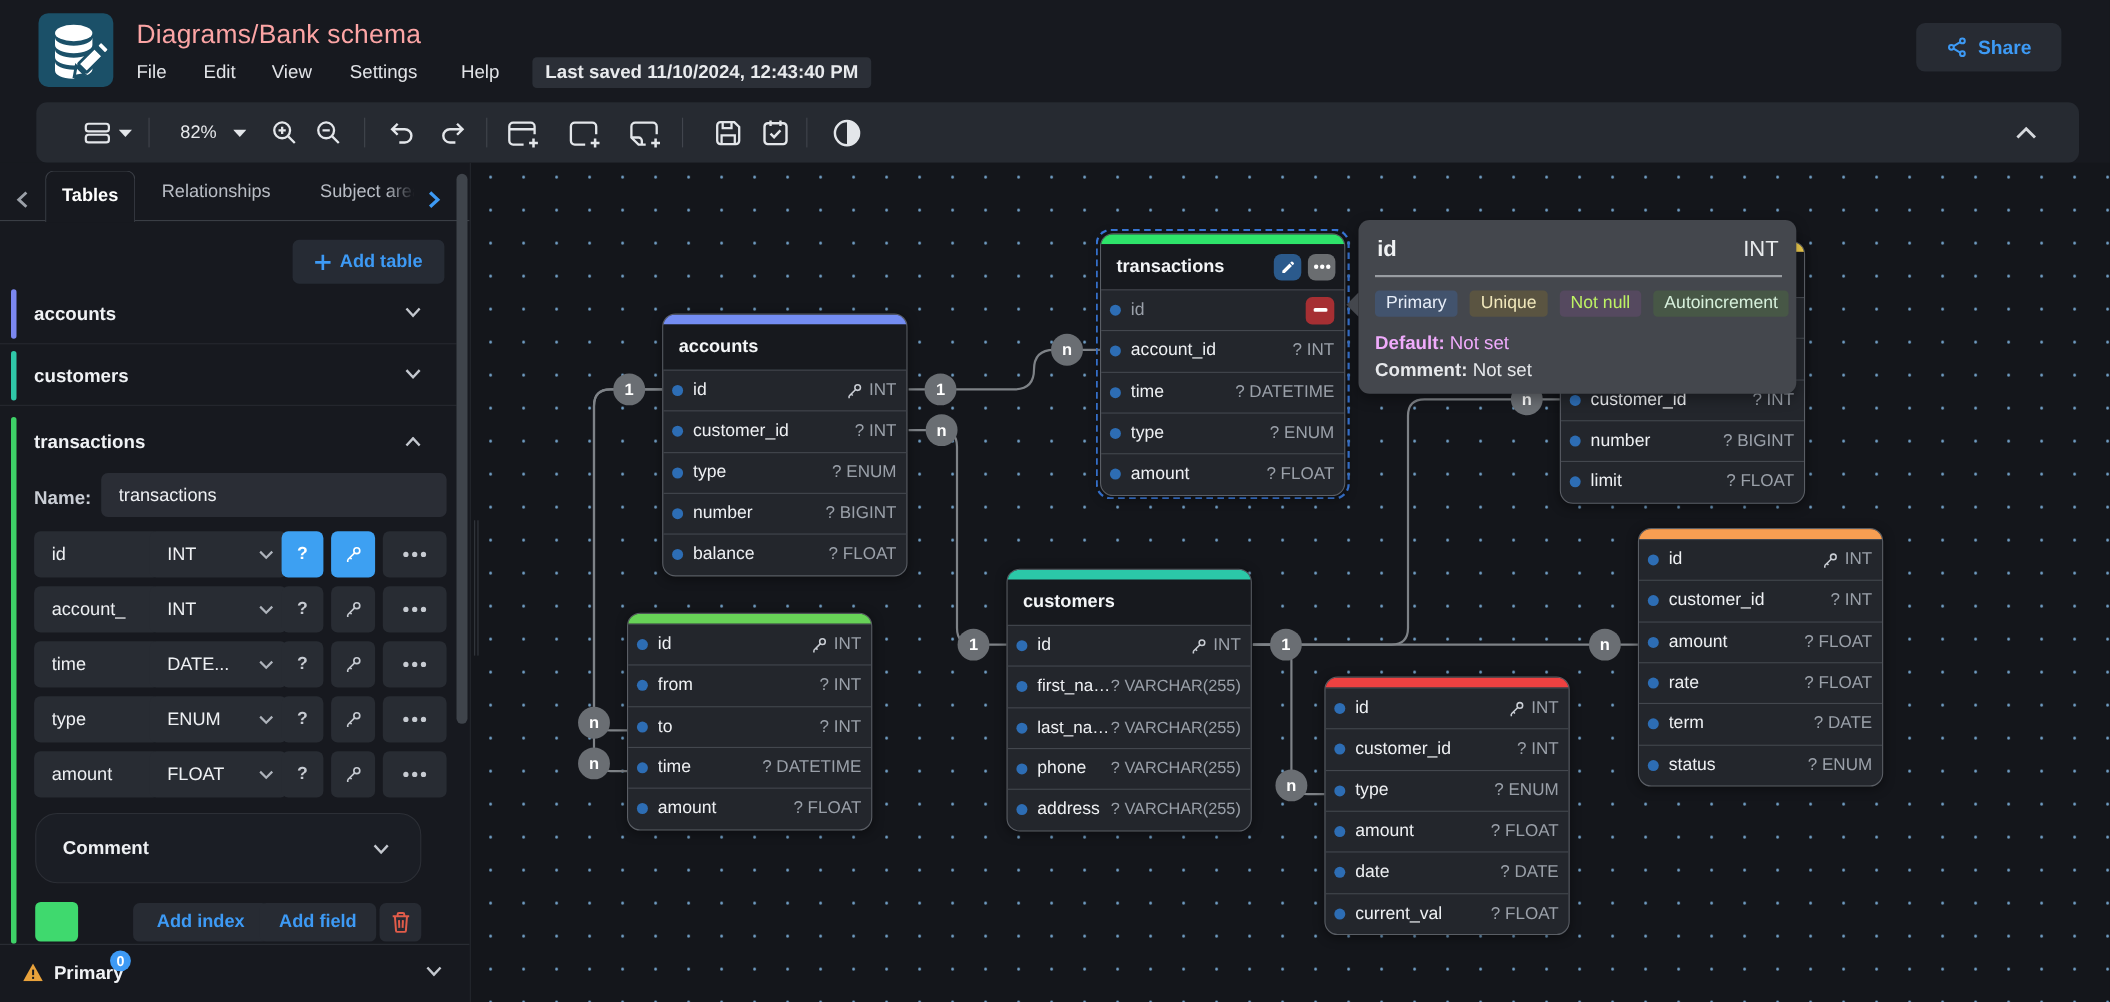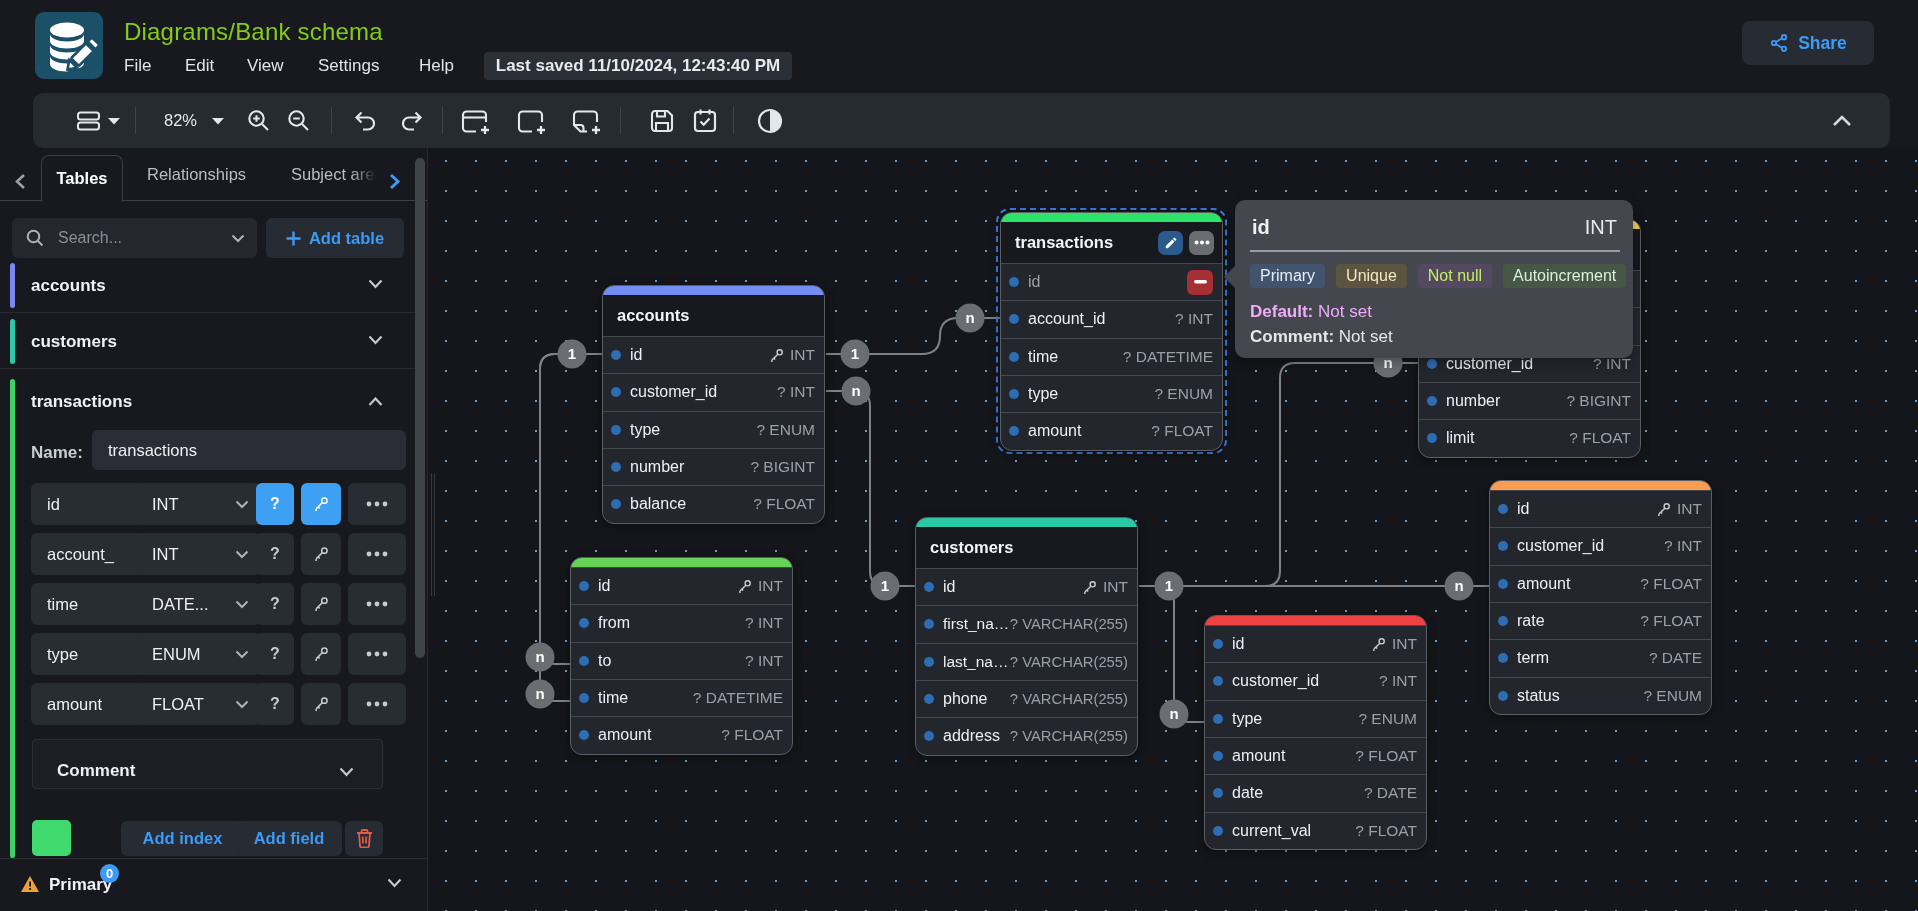--- a/index.html
+++ b/index.html
@@ -1,18 +1,18 @@
 <!DOCTYPE html>
 <html><head><meta charset="utf-8"><style>
 html,body{margin:0;padding:0;width:1918px;height:911px;overflow:hidden;background:#17191f;font-family:"Liberation Sans",sans-serif;}
 .abs{position:absolute}
 svg{display:block}
 
 #logo{left:35px;top:12px;width:68px;height:67px;border-radius:9px;background:#1b5068;}
-#title{left:124px;top:18px;font-size:24px;color:#84cc16;font-weight:500;letter-spacing:.2px}
+#title{left:124px;top:18px;font-size:24px;color:#fca5a5;font-weight:500;letter-spacing:.2px}
 .menu{top:56px;font-size:17px;color:#e2e4e8}
 #lastsaved{left:484px;top:52px;width:308px;height:28px;background:#2b2f37;border-radius:4px;color:#e8eaed;font-size:17px;font-weight:700;line-height:28px;text-align:center}
 #sharebtn{left:1742px;top:21px;width:132px;height:44px;background:#272b33;border-radius:8px;display:flex;align-items:center;justify-content:center;gap:9px;color:#3d9af5;font-size:17.5px;font-weight:700}
 
 #toolbar{left:33px;top:93px;width:1857px;height:55px;background:#262a31;border-radius:10px;}
 .tbi{position:absolute;top:0;height:55px;display:flex;align-items:center;justify-content:flex-end}
 .tdiv{position:absolute;top:14px;width:1px;height:27px;background:#41454d}
 #zoomtxt{font-size:16.5px;color:#e6e8eb}
 
 #sidebar{left:0;top:148px;width:427px;height:763px;background:#17191f}
@@ -172,30 +172,20 @@
  <div id="tabline"></div>
  <div id="tabtables">Tables</div>
  <svg class="abs" style="left:14px;top:25px" width="13" height="17" viewBox="0 0 13 17" fill="none" stroke="#9ba0a8" stroke-width="2.6">
       <path d="M10 2 L3 8.5 L10 15"></path>
     </svg>
  <div class="tabtxt" style="left:147px">Relationships</div>
  <div class="tabtxt" style="left:291px;width:86px;overflow:hidden;white-space:nowrap;-webkit-mask-image:linear-gradient(90deg,#000 70%,transparent)">Subject areas</div>
  <svg class="abs" style="left:388px;top:25px" width="13" height="17" viewBox="0 0 13 17" fill="none" stroke="#3d9af5" stroke-width="3">
       <path d="M3 2 L10 8.5 L3 15"></path>
     </svg>
- <div class="srchbox">
-      <svg style="margin-left:14px" width="18" height="18" viewBox="0 0 18 18" fill="none" stroke="#aeb3bb" stroke-width="2">
-        <circle cx="7.5" cy="7.5" r="5.8"></circle>
-        <path d="M12 12 L16.5 16.5"></path>
-      </svg>
-  <span style="margin-left:14px;color:#8a8f99;font-size:16px">Search...</span>
-  <svg style="margin-left:auto;margin-right:12px" width="14" height="9" viewBox="0 0 14 9" fill="none" stroke="#aeb3bb" stroke-width="2">
-        <path d="M1.5 1.5 L7 7 L12.5 1.5"></path>
-      </svg>
-    </div>
  <div class="addtbl"><svg width="15" height="15" viewBox="0 0 15 15" stroke="#3d9af5" stroke-width="2.4" fill="none">
         <path d="M7.5 0.5 v14 M0.5 7.5 h14"></path>
       </svg>Add table</div>
  <div class="acc" style="top:110px">
       <div class="accstrip" style="background:#7b87f0"></div>
       <div class="acctitle">accounts</div>
   <svg class="abs" style="left:368px;top:21px" width="15" height="10" viewBox="0 0 15 10" fill="none" stroke="#c3c7ce" stroke-width="2.2">
         <path d="M1.5 1.5 L7.5 8 L13.5 1.5"></path>
       </svg>
     </div>
@@ -300,21 +290,21 @@
         <path d="M13.9 10.1 L5.5 18.5 M5.5 18.5 l0 2.8 M8.2 15.8 l2 2"></path>
       </svg>
     </div>
 <div class="frow fbtn" style="left:348px;top:535px;width:58px">
       <svg width="22" height="6" viewBox="0 0 22 6" fill="#c7cbd2">
         <circle cx="3" cy="3" r="2.4"></circle>
         <circle cx="11" cy="3" r="2.4"></circle>
         <circle cx="19" cy="3" r="2.4"></circle>
       </svg>
     </div>
- <div class="abs" style="left:32px;top:591px;width:351px;height:50px;background:#1b1e25;border:1px solid #2c2f36;border-radius:4px;box-sizing:border-box">
+ <div class="abs" style="left:32px;top:591px;width:351px;height:64px;background:#1b1e25;border:1px solid #2c2f36;border-radius:20px;box-sizing:border-box">
   <span style="position:absolute;left:24px;top:21px;font-size:17px;font-weight:700;color:#eef0f3">Comment</span>
   <svg style="position:absolute;right:28px;top:27px" width="15" height="10" viewBox="0 0 15 10" fill="none" stroke="#c3c7ce" stroke-width="2.2">
         <path d="M1.5 1.5 L7.5 8 L13.5 1.5"></path>
       </svg>
     </div>
  <div class="abs" style="left:32px;top:672px;width:39px;height:36px;background:#3fd96e;border-radius:5px"></div>
  <div class="abs" style="left:121px;top:673px;width:123px;height:35px;background:#272b33;border-radius:6px;color:#3d9af5;font-size:16.5px;font-weight:700;text-align:center;line-height:35px">Add index</div>
  <div class="abs" style="left:236px;top:673px;width:106px;height:35px;background:#272b33;border-radius:6px;color:#3d9af5;font-size:16.5px;font-weight:700;text-align:center;line-height:35px">Add field</div>
  <div class="abs" style="left:345px;top:673px;width:38px;height:35px;background:#272b33;border-radius:6px;display:flex;align-items:center;justify-content:center">
   <svg width="17" height="19" viewBox="0 0 17 19" fill="none" stroke="#e25c4a" stroke-width="1.8">

